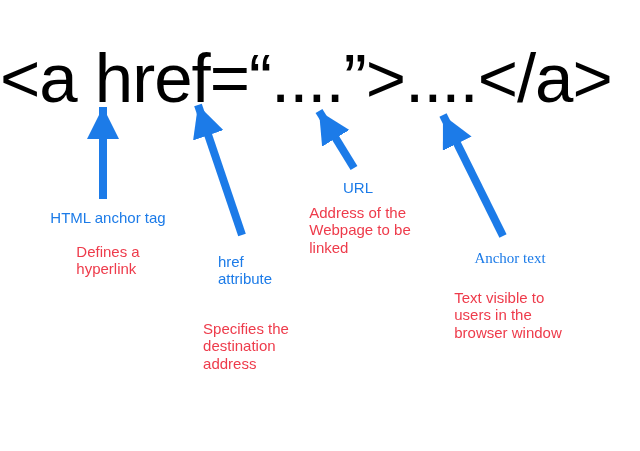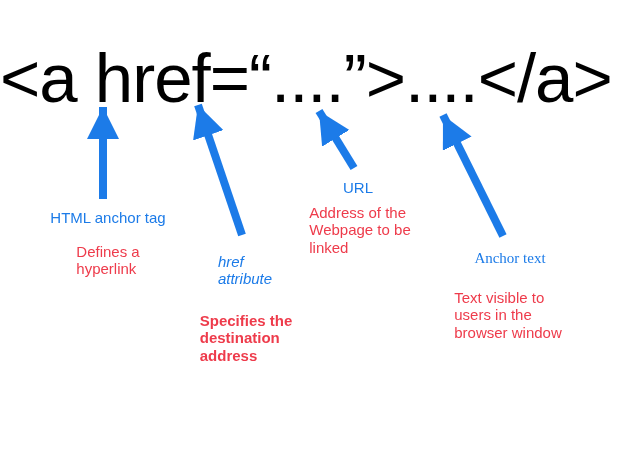--- a/index.html
+++ b/index.html
@@ -54,22 +54,22 @@
     transform: translateX(-50%);
     font-size: 15px;
     line-height: 1.16;
     white-space: pre-line;
   }
   .label.term { color: var(--blue); }
   .label.desc { color: var(--red); }
 
   .t1 { left: 108px; top: 209px; }
   .d1 { left: 108px; top: 243px; }
-  .t2 { left: 245px; top: 253px; font-style: italic; }
-  .d2 { left: 246px; top: 312px; font-weight: bold; }
+  .t2 { left: 245px; top: 253px; }
+  .d2 { left: 246px; top: 320px; }
   .t3 { left: 358px; top: 179px; }
   .d3 { left: 360px; top: 204px; }
   .t4 { left: 510px; top: 250px; font-family: Liberation Serif, serif; }
   .d4 { left: 508px; top: 289px; }
 </style>
 </head>
 <body>
 
 <div class="canvas">
 

